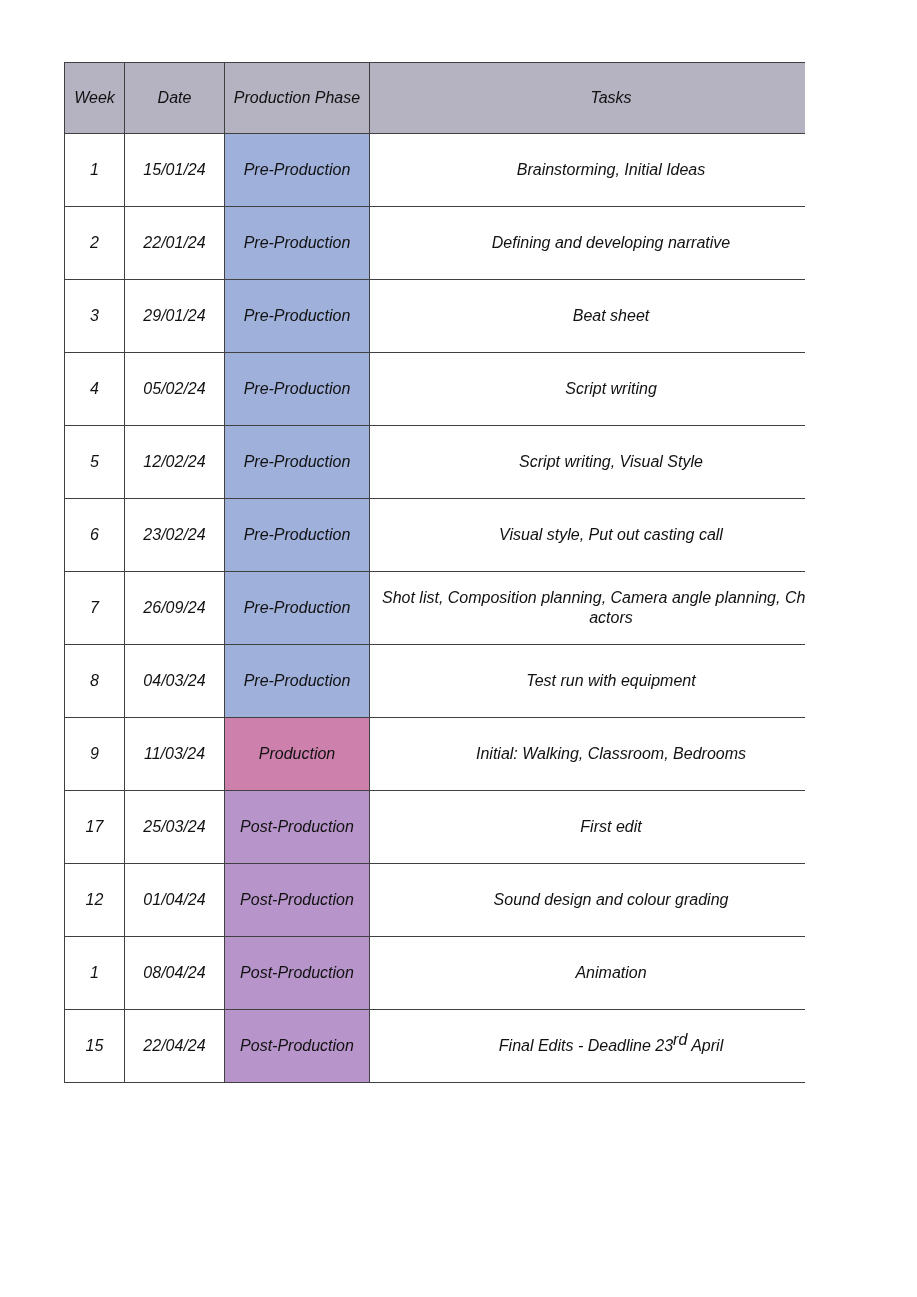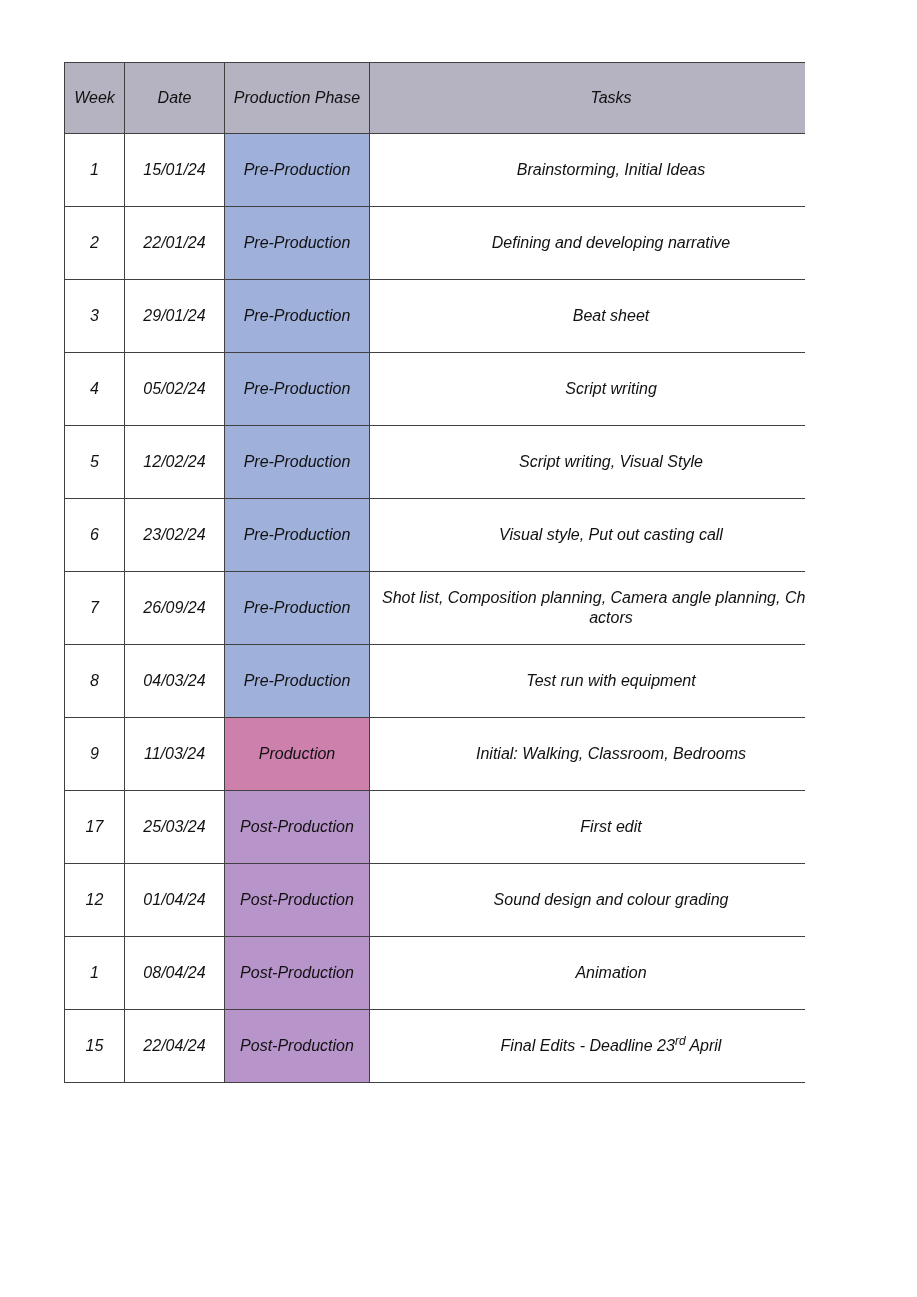--- a/index.html
+++ b/index.html
@@ -34,21 +34,21 @@
     font-size: 16px;
     font-weight: 400;
     padding: 4px 6px;
     box-sizing: border-box;
     line-height: 1.25;
     word-wrap: break-word;
   }
   .schedule thead tr { height: 71px; }
   .schedule tbody tr { height: 73px; }
   .schedule td sup {
-    font-size: 12px;
+    font-size: 16px;
     line-height: 0;
   }
   col.c-week  { width: 60px; }
   col.c-date  { width: 100px; }
   col.c-phase { width: 145px; }
   col.c-tasks { width: 483px; }
 </style>
 </head>
 <body>
 

